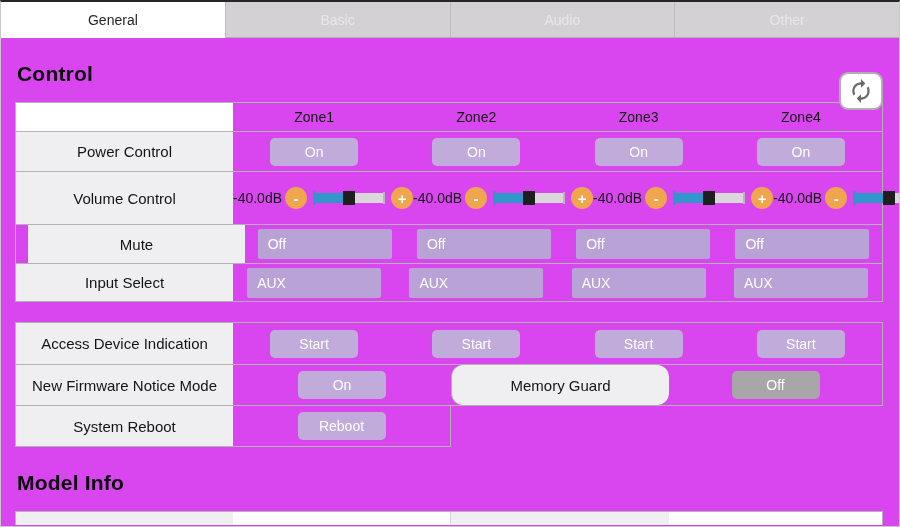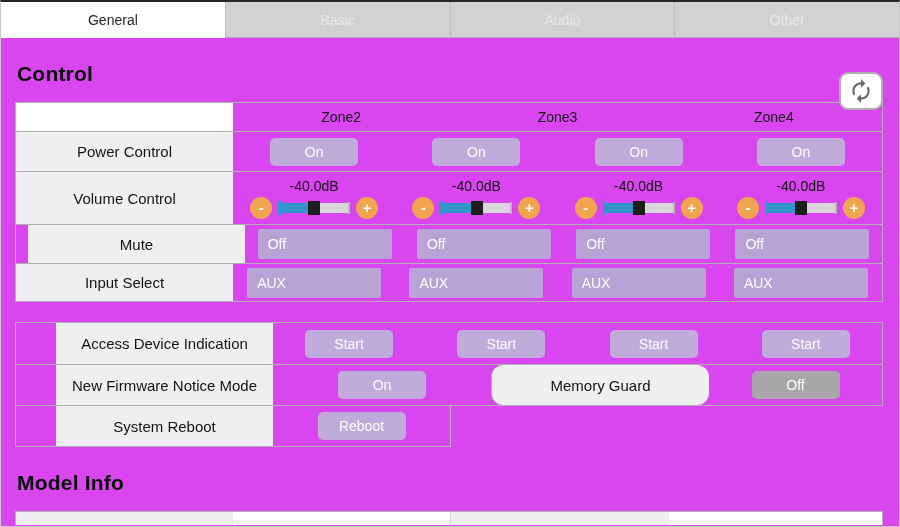--- a/index.html
+++ b/index.html
@@ -64,39 +64,39 @@
   .btn.gray { background:#a8a6a8; }
 
   .sel {
     width:134px; height:30px; border-radius:2px;
     background:#b9a3d6; color:#fff; font-size:14px;
     display:flex; align-items:center; padding-left:10px;
     cursor:pointer;
   }
 
   
-  .vol { flex-direction:column; justify-content:center; gap:3px; }
+  .vol { justify-content:center; gap:3px; }
   .vol-value { font-size:14px; color:#141414; line-height:16px; }
   .vol-row { display:flex; align-items:center; gap:6px; }
   .circle-btn {
     width:22px; height:22px; border-radius:50%; border:none;
     background:#f0a64e; color:#fff; font-size:15px; font-weight:bold;
     display:flex; align-items:center; justify-content:center;
     cursor:pointer; padding:0; line-height:1; font-family:inherit;
   }
   .slider { position:relative; width:72px; height:14px; cursor:pointer; }
   .slider .track { position:absolute; left:0; top:2px; width:100%; height:10px; background:#d9d7d9; }
   .slider .fill  { position:absolute; left:0; top:2px; height:10px; background:#3096cc; }
   .slider .tick-l{ position:absolute; left:0; top:0; width:3px; height:14px; background:#3096cc; }
   .slider .tick-r{ position:absolute; right:0; top:1px; width:2px; height:12px; background:#b9b7b9; }
   .slider .handle{ position:absolute; top:0; width:12px; height:14px; background:#1e1e1e; }
 
   
   .misc-table { margin-top:20px; }
-  .misc-row { display:flex; align-items:stretch; border:1px solid #b3b1b3;padding-left:40px; }
+  .misc-row { display:flex; align-items:stretch; border:1px solid #b3b1b3; }
   .misc-row + .misc-row { border-top:none; }
   .row-access { height:43px; }
   .row-firmware { height:41px;justify-content:space-between; }
   .row-reboot { height:41px; width:436px; }
   .half-cell { width:218px; flex:none; display:flex; align-items:center; justify-content:center; }
   .mg-lbl {
     width:218px; flex:none; background:#efeef1; border-left:1px solid #b3b1b3;
     display:flex; align-items:center; justify-content:center;
     font-size:15px; color:#141414;border-radius:12px;
   }
@@ -128,20 +128,21 @@
     <button class="refresh-btn">
       <svg width="26" height="26" viewBox="0 0 24 24" aria-hidden="true">
         <path fill="#6a686a" d="M12 6v3l4-4-4-4v3c-4.42 0-8 3.58-8 8 0 1.57.46 3.03 1.24 4.26L6.7 14.8c-.45-.83-.7-1.79-.7-2.8 0-3.31 2.69-6 6-6zm6.76 1.74L17.3 9.2c.44.84.7 1.79.7 2.8 0 3.31-2.69 6-6 6v-3l-4 4 4 4v-3c4.42 0 8-3.58 8-8 0-1.57-.46-3.03-1.24-4.26z"></path>
       </svg>
     </button>
 
     <div class="ctl-table">
 
       <div class="trow row-header">
         <div class="lbl" style="background:#fff"></div>
+        <div class="zcell zhdr">Zone1</div>
         <div class="zcell zhdr">Zone2</div>
         <div class="zcell zhdr">Zone3</div>
         <div class="zcell zhdr">Zone4</div>
       </div>
 
       <div class="trow row-power">
         <div class="lbl">Power Control</div>
         <div class="zcell">
             <button class="btn">On</button>
           </div>

